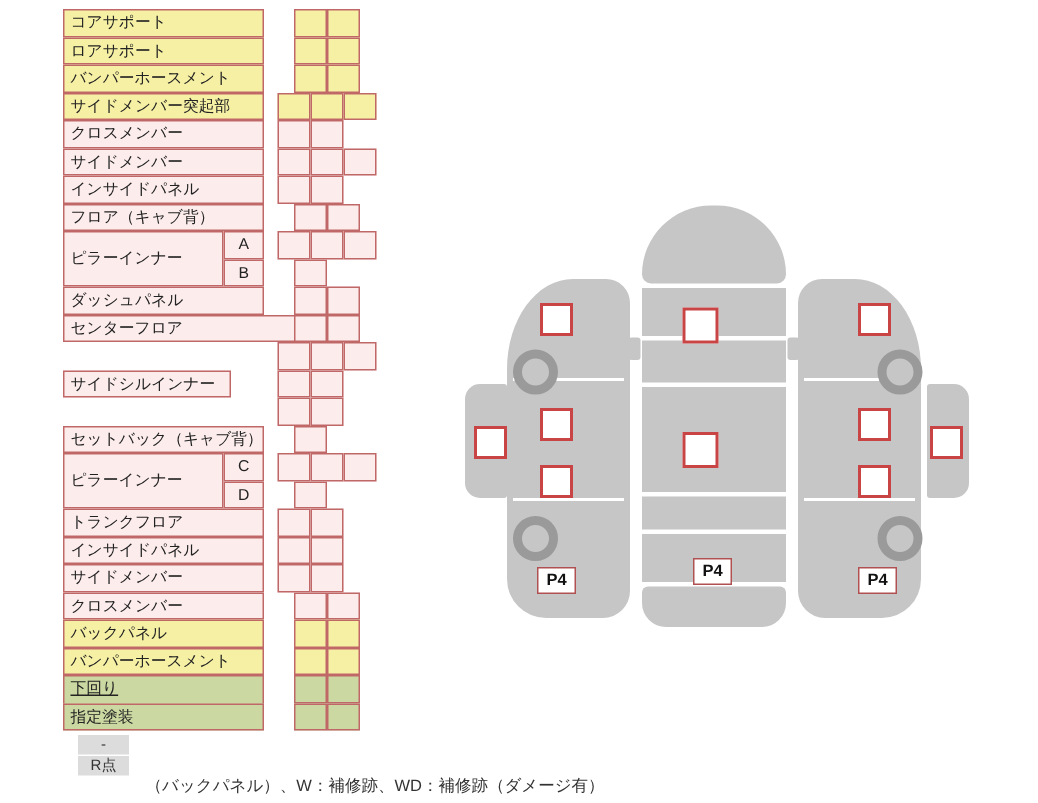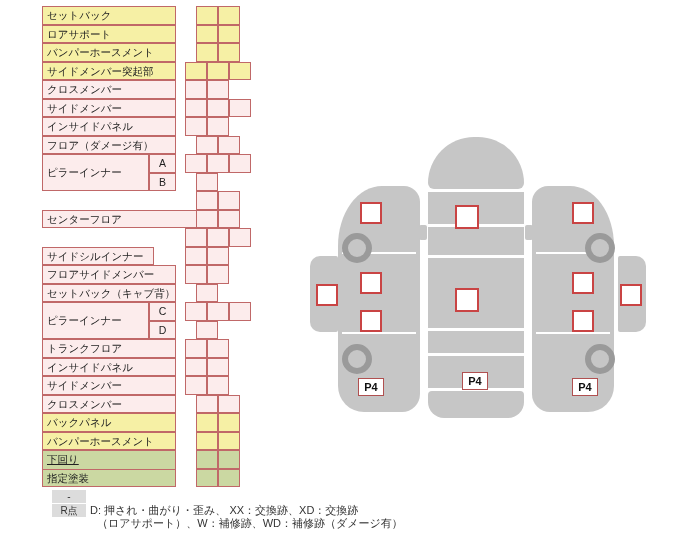--- a/index.html
+++ b/index.html
@@ -44,21 +44,21 @@
   .badge{position:absolute;left:52px;width:34px;height:13px;background:#dcdcdc;color:#333;
          font-size:10px;text-align:center;line-height:13px;}
   .lg-text{position:absolute;white-space:nowrap;}
 </style>
 </head>
 <body>
 
 <div class="screen">
 
   <div id="parts-table">
-      <div class="t-label" style="left: 42px; top: 6px; width: 134px; height: 18.5px; background: rgb(246, 240, 165); border-color: rgb(192, 104, 104); line-height: 16.5px;">セットバック</div>
+      <div class="t-label" style="left: 42px; top: 6px; width: 134px; height: 18.5px; background: rgb(246, 240, 165); border-color: rgb(192, 104, 104); line-height: 16.5px;">コアサポート</div>
       <div class="t-cell" style="left: 196px; top: 6px; width: 22px; height: 18.5px; background: rgb(246, 240, 165); border-color: rgb(192, 104, 104); line-height: 16.5px;"></div>
       <div class="t-cell" style="left: 218px; top: 6px; width: 22px; height: 18.5px; background: rgb(246, 240, 165); border-color: rgb(192, 104, 104); line-height: 16.5px;"></div>
       <div class="t-label" style="left: 42px; top: 24.5px; width: 134px; height: 18.5px; background: rgb(246, 240, 165); border-color: rgb(192, 104, 104); line-height: 16.5px;">ロアサポート</div>
       <div class="t-cell" style="left: 196px; top: 24.5px; width: 22px; height: 18.5px; background: rgb(246, 240, 165); border-color: rgb(192, 104, 104); line-height: 16.5px;"></div>
       <div class="t-cell" style="left: 218px; top: 24.5px; width: 22px; height: 18.5px; background: rgb(246, 240, 165); border-color: rgb(192, 104, 104); line-height: 16.5px;"></div>
       <div class="t-label" style="left: 42px; top: 43px; width: 134px; height: 18.5px; background: rgb(246, 240, 165); border-color: rgb(192, 104, 104); line-height: 16.5px;">バンパーホースメント</div>
       <div class="t-cell" style="left: 196px; top: 43px; width: 22px; height: 18.5px; background: rgb(246, 240, 165); border-color: rgb(192, 104, 104); line-height: 16.5px;"></div>
       <div class="t-cell" style="left: 218px; top: 43px; width: 22px; height: 18.5px; background: rgb(246, 240, 165); border-color: rgb(192, 104, 104); line-height: 16.5px;"></div>
       <div class="t-label" style="left: 42px; top: 61.5px; width: 134px; height: 18.5px; background: rgb(246, 240, 165); border-color: rgb(192, 104, 104); line-height: 16.5px;">サイドメンバー突起部</div>
       <div class="t-cell" style="left: 185px; top: 61.5px; width: 22px; height: 18.5px; background: rgb(246, 240, 165); border-color: rgb(192, 104, 104); line-height: 16.5px;"></div>
@@ -67,42 +67,42 @@
       <div class="t-label" style="left: 42px; top: 80px; width: 134px; height: 18.5px; background: rgb(252, 236, 236); border-color: rgb(192, 104, 104); line-height: 16.5px;">クロスメンバー</div>
       <div class="t-cell" style="left: 185px; top: 80px; width: 22px; height: 18.5px; background: rgb(252, 236, 236); border-color: rgb(192, 104, 104); line-height: 16.5px;"></div>
       <div class="t-cell" style="left: 207px; top: 80px; width: 22px; height: 18.5px; background: rgb(252, 236, 236); border-color: rgb(192, 104, 104); line-height: 16.5px;"></div>
       <div class="t-label" style="left: 42px; top: 98.5px; width: 134px; height: 18.5px; background: rgb(252, 236, 236); border-color: rgb(192, 104, 104); line-height: 16.5px;">サイドメンバー</div>
       <div class="t-cell" style="left: 185px; top: 98.5px; width: 22px; height: 18.5px; background: rgb(252, 236, 236); border-color: rgb(192, 104, 104); line-height: 16.5px;"></div>
       <div class="t-cell" style="left: 207px; top: 98.5px; width: 22px; height: 18.5px; background: rgb(252, 236, 236); border-color: rgb(192, 104, 104); line-height: 16.5px;"></div>
       <div class="t-cell" style="left: 229px; top: 98.5px; width: 22px; height: 18.5px; background: rgb(252, 236, 236); border-color: rgb(192, 104, 104); line-height: 16.5px;"></div>
       <div class="t-label" style="left: 42px; top: 117px; width: 134px; height: 18.5px; background: rgb(252, 236, 236); border-color: rgb(192, 104, 104); line-height: 16.5px;">インサイドパネル</div>
       <div class="t-cell" style="left: 185px; top: 117px; width: 22px; height: 18.5px; background: rgb(252, 236, 236); border-color: rgb(192, 104, 104); line-height: 16.5px;"></div>
       <div class="t-cell" style="left: 207px; top: 117px; width: 22px; height: 18.5px; background: rgb(252, 236, 236); border-color: rgb(192, 104, 104); line-height: 16.5px;"></div>
-      <div class="t-label" style="left: 42px; top: 135.5px; width: 134px; height: 18.5px; background: rgb(252, 236, 236); border-color: rgb(192, 104, 104); line-height: 16.5px;">フロア（ダメージ有）</div>
+      <div class="t-label" style="left: 42px; top: 135.5px; width: 134px; height: 18.5px; background: rgb(252, 236, 236); border-color: rgb(192, 104, 104); line-height: 16.5px;">フロア（キャブ背）</div>
       <div class="t-cell" style="left: 196px; top: 135.5px; width: 22px; height: 18.5px; background: rgb(252, 236, 236); border-color: rgb(192, 104, 104); line-height: 16.5px;"></div>
       <div class="t-cell" style="left: 218px; top: 135.5px; width: 22px; height: 18.5px; background: rgb(252, 236, 236); border-color: rgb(192, 104, 104); line-height: 16.5px;"></div>
       <div class="t-label" style="left: 42px; top: 154px; width: 107px; height: 37px; background: rgb(252, 236, 236); border-color: rgb(192, 104, 104); line-height: 35px;">ピラーインナー</div>
       <div class="t-sub" style="left: 149px; top: 154px; width: 27px; height: 18.5px; background: rgb(252, 236, 236); border-color: rgb(192, 104, 104); line-height: 16.5px;">A</div>
       <div class="t-cell" style="left: 185px; top: 154px; width: 22px; height: 18.5px; background: rgb(252, 236, 236); border-color: rgb(192, 104, 104); line-height: 16.5px;"></div>
       <div class="t-cell" style="left: 207px; top: 154px; width: 22px; height: 18.5px; background: rgb(252, 236, 236); border-color: rgb(192, 104, 104); line-height: 16.5px;"></div>
       <div class="t-cell" style="left: 229px; top: 154px; width: 22px; height: 18.5px; background: rgb(252, 236, 236); border-color: rgb(192, 104, 104); line-height: 16.5px;"></div>
       <div class="t-sub" style="left: 149px; top: 172.5px; width: 27px; height: 18.5px; background: rgb(252, 236, 236); border-color: rgb(192, 104, 104); line-height: 16.5px;">B</div>
       <div class="t-cell" style="left: 196px; top: 172.5px; width: 22px; height: 18.5px; background: rgb(252, 236, 236); border-color: rgb(192, 104, 104); line-height: 16.5px;"></div>
+      <div class="t-label" style="left: 42px; top: 191px; width: 134px; height: 18.5px; background: rgb(252, 236, 236); border-color: rgb(192, 104, 104); line-height: 16.5px;">ダッシュパネル</div>
       <div class="t-cell" style="left: 196px; top: 191px; width: 22px; height: 18.5px; background: rgb(252, 236, 236); border-color: rgb(192, 104, 104); line-height: 16.5px;"></div>
       <div class="t-cell" style="left: 218px; top: 191px; width: 22px; height: 18.5px; background: rgb(252, 236, 236); border-color: rgb(192, 104, 104); line-height: 16.5px;"></div>
       <div class="t-label" style="left: 42px; top: 209.5px; width: 158px; height: 18.5px; background: rgb(252, 236, 236); border-color: rgb(192, 104, 104); line-height: 16.5px;">センターフロア</div>
       <div class="t-cell" style="left: 196px; top: 209.5px; width: 22px; height: 18.5px; background: rgb(252, 236, 236); border-color: rgb(192, 104, 104); line-height: 16.5px;"></div>
       <div class="t-cell" style="left: 218px; top: 209.5px; width: 22px; height: 18.5px; background: rgb(252, 236, 236); border-color: rgb(192, 104, 104); line-height: 16.5px;"></div>
       <div class="t-cell" style="left: 185px; top: 228px; width: 22px; height: 18.5px; background: rgb(252, 236, 236); border-color: rgb(192, 104, 104); line-height: 16.5px;"></div>
       <div class="t-cell" style="left: 207px; top: 228px; width: 22px; height: 18.5px; background: rgb(252, 236, 236); border-color: rgb(192, 104, 104); line-height: 16.5px;"></div>
       <div class="t-cell" style="left: 229px; top: 228px; width: 22px; height: 18.5px; background: rgb(252, 236, 236); border-color: rgb(192, 104, 104); line-height: 16.5px;"></div>
       <div class="t-label" style="left: 42px; top: 246.5px; width: 112px; height: 18.5px; background: rgb(252, 236, 236); border-color: rgb(192, 104, 104); line-height: 16.5px;">サイドシルインナー</div>
       <div class="t-cell" style="left: 185px; top: 246.5px; width: 22px; height: 18.5px; background: rgb(252, 236, 236); border-color: rgb(192, 104, 104); line-height: 16.5px;"></div>
       <div class="t-cell" style="left: 207px; top: 246.5px; width: 22px; height: 18.5px; background: rgb(252, 236, 236); border-color: rgb(192, 104, 104); line-height: 16.5px;"></div>
-      <div class="t-label" style="left: 42px; top: 265px; width: 134px; height: 18.5px; background: rgb(252, 236, 236); border-color: rgb(192, 104, 104); line-height: 16.5px;">フロアサイドメンバー</div>
       <div class="t-cell" style="left: 185px; top: 265px; width: 22px; height: 18.5px; background: rgb(252, 236, 236); border-color: rgb(192, 104, 104); line-height: 16.5px;"></div>
       <div class="t-cell" style="left: 207px; top: 265px; width: 22px; height: 18.5px; background: rgb(252, 236, 236); border-color: rgb(192, 104, 104); line-height: 16.5px;"></div>
       <div class="t-label" style="left: 42px; top: 283.5px; width: 134px; height: 18.5px; background: rgb(252, 236, 236); border-color: rgb(192, 104, 104); line-height: 16.5px;">セットバック（キャブ背）</div>
       <div class="t-cell" style="left: 196px; top: 283.5px; width: 22px; height: 18.5px; background: rgb(252, 236, 236); border-color: rgb(192, 104, 104); line-height: 16.5px;"></div>
       <div class="t-label" style="left: 42px; top: 302px; width: 107px; height: 37px; background: rgb(252, 236, 236); border-color: rgb(192, 104, 104); line-height: 35px;">ピラーインナー</div>
       <div class="t-sub" style="left: 149px; top: 302px; width: 27px; height: 18.5px; background: rgb(252, 236, 236); border-color: rgb(192, 104, 104); line-height: 16.5px;">C</div>
       <div class="t-cell" style="left: 185px; top: 302px; width: 22px; height: 18.5px; background: rgb(252, 236, 236); border-color: rgb(192, 104, 104); line-height: 16.5px;"></div>
       <div class="t-cell" style="left: 207px; top: 302px; width: 22px; height: 18.5px; background: rgb(252, 236, 236); border-color: rgb(192, 104, 104); line-height: 16.5px;"></div>
       <div class="t-cell" style="left: 229px; top: 302px; width: 22px; height: 18.5px; background: rgb(252, 236, 236); border-color: rgb(192, 104, 104); line-height: 16.5px;"></div>
       <div class="t-sub" style="left: 149px; top: 320.5px; width: 27px; height: 18.5px; background: rgb(252, 236, 236); border-color: rgb(192, 104, 104); line-height: 16.5px;">D</div>
@@ -173,17 +173,16 @@
       <div class="wheel" style="left: 585px; top: 221px; border-color: rgb(154, 154, 154); background: rgb(198, 198, 198);"></div>
       <div class="wheel" style="left: 585px; top: 332px; border-color: rgb(154, 154, 154); background: rgb(198, 198, 198);"></div>
       <div class="p4" style="left: 358px; top: 366px;">P4</div>
       <div class="p4" style="left: 462px; top: 360px;">P4</div>
       <div class="p4" style="left: 572px; top: 366px;">P4</div>
     </div>
 
   <div class="legend">
     <span class="badge" style="top:490px">-</span>
     <span class="badge" style="top:504px">R点</span>
-    <span class="lg-text" style="left:90px;top:503px">D: 押され・曲がり・歪み、 XX：交換跡、XD：交換跡</span>
-    <span class="lg-text" style="left:97px;top:516px">（ロアサポート）、W：補修跡、WD：補修跡（ダメージ有）</span>
+    <span class="lg-text" style="left:97px;top:516px">（バックパネル）、W：補修跡、WD：補修跡（ダメージ有）</span>
   </div>
 
 </div>
 
 </body></html>

